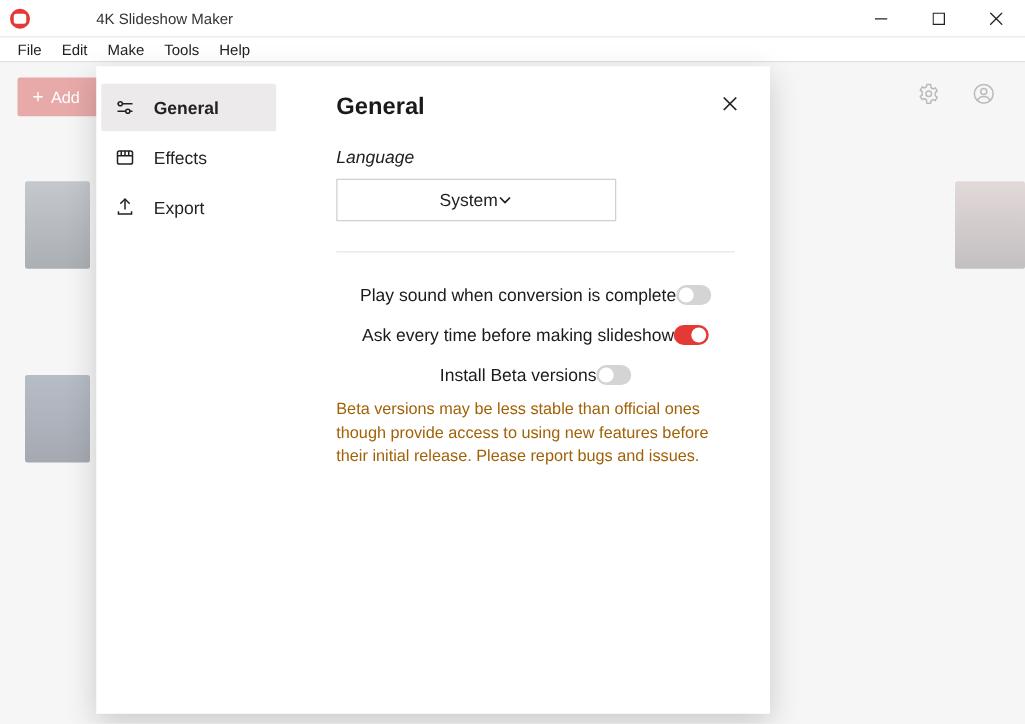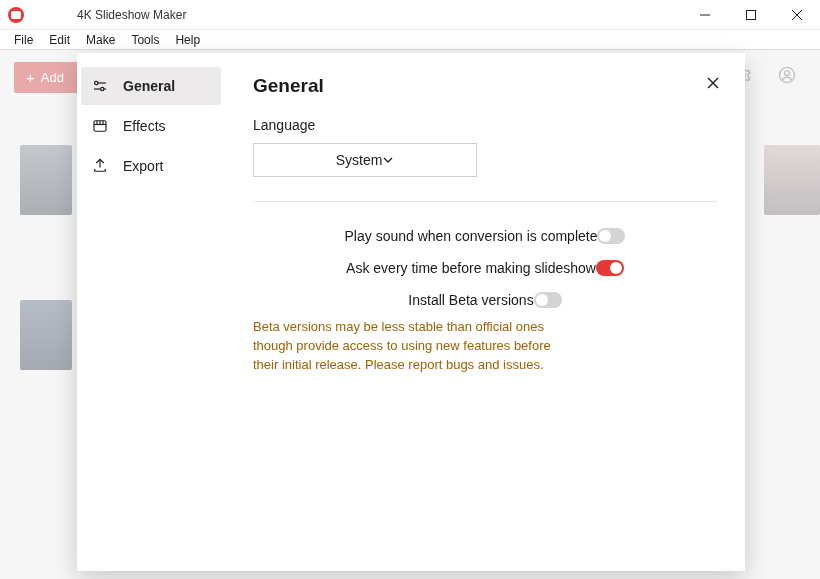--- a/index.html
+++ b/index.html
@@ -30,33 +30,33 @@
 
 .thumb { position: absolute; width: 52px; height: 70px; background: #6d7a88; border-radius: 2px; }
 .thumb.t1 { left: 20px; top: 95px; background: linear-gradient(#6d7582, #2f3a46); }
 .thumb.t2 { left: 20px; top: 250px; background: linear-gradient(#4b5a72, #1f2b3e); }
 .thumb.t3 { right: 0; top: 95px; width: 56px; background: linear-gradient(#b7a0a0, #6a6066); }
 
 
 .scrim { position: absolute; inset: 0; background: rgba(255,255,255,0.6); }
 
 
-.modal { position: absolute; left: 77px; top: 3px; width: 668px; height: 518px; background: #fff; box-shadow: 0 8px 24px rgba(0,0,0,0.18); display: flex; }
+.modal { position: absolute; left: 77px; top: 3px; width: 539px; height: 518px; background: #fff; box-shadow: 0 8px 24px rgba(0,0,0,0.18); display: flex; gap: 16px; }
 
 
 .sidebar { width: 148px; padding: 14px 4px 0 4px; display: flex; flex-direction: column; gap: 2px; }
 .side-item { display: flex; align-items: center; gap: 14px; padding: 10px 10px; font-size: 14px; color: #222; border-radius: 2px; }
 .side-item.active { background: #eceaea; font-weight: 600; }
 .side-item svg { width: 18px; height: 18px; flex-shrink: 0; }
 
 
 .panel { flex: 1; padding: 22px 28px 10px 28px; position: relative; }
 .panel h1 { font-size: 19px; font-weight: 600; color: #1a1a1a; margin-bottom: 20px; }
 .close-modal { position: absolute; top: 18px; right: 20px; width: 24px; height: 24px; display: flex; align-items: center; justify-content: center; font-size: 18px; color: #222; }
-.section-label { font-size: 14px; color: #222; margin-bottom: 10px; }
+.section-label { font-size: 14px; color: #222; margin-bottom: 10px; font-style: italic; }
 .select-box { width: 224px; height: 34px; border: 1px solid #d0d0d0; display: flex; align-items: center; justify-content: center; padding: 0 12px; font-size: 14px; color: #222; }
 .select-box svg { width: 12px; height: 12px; }
 .divider { border: none; border-top: 1px solid #e6e6e6; margin: 24px 0 18px 0; }
 
 .option-row { display: flex; align-items: center; justify-content: center; padding: 8px 0; }
 .option-row .opt-label { font-size: 14px; color: #1a1a1a; }
 .beta-desc { font-size: 13px; color: #a16207; line-height: 1.45; max-width: 320px; margin-top: 2px; }
 
 
 .toggle { width: 28px; height: 16px; border-radius: 10px; background: #d4d4d4; position: relative; flex-shrink: 0; }

